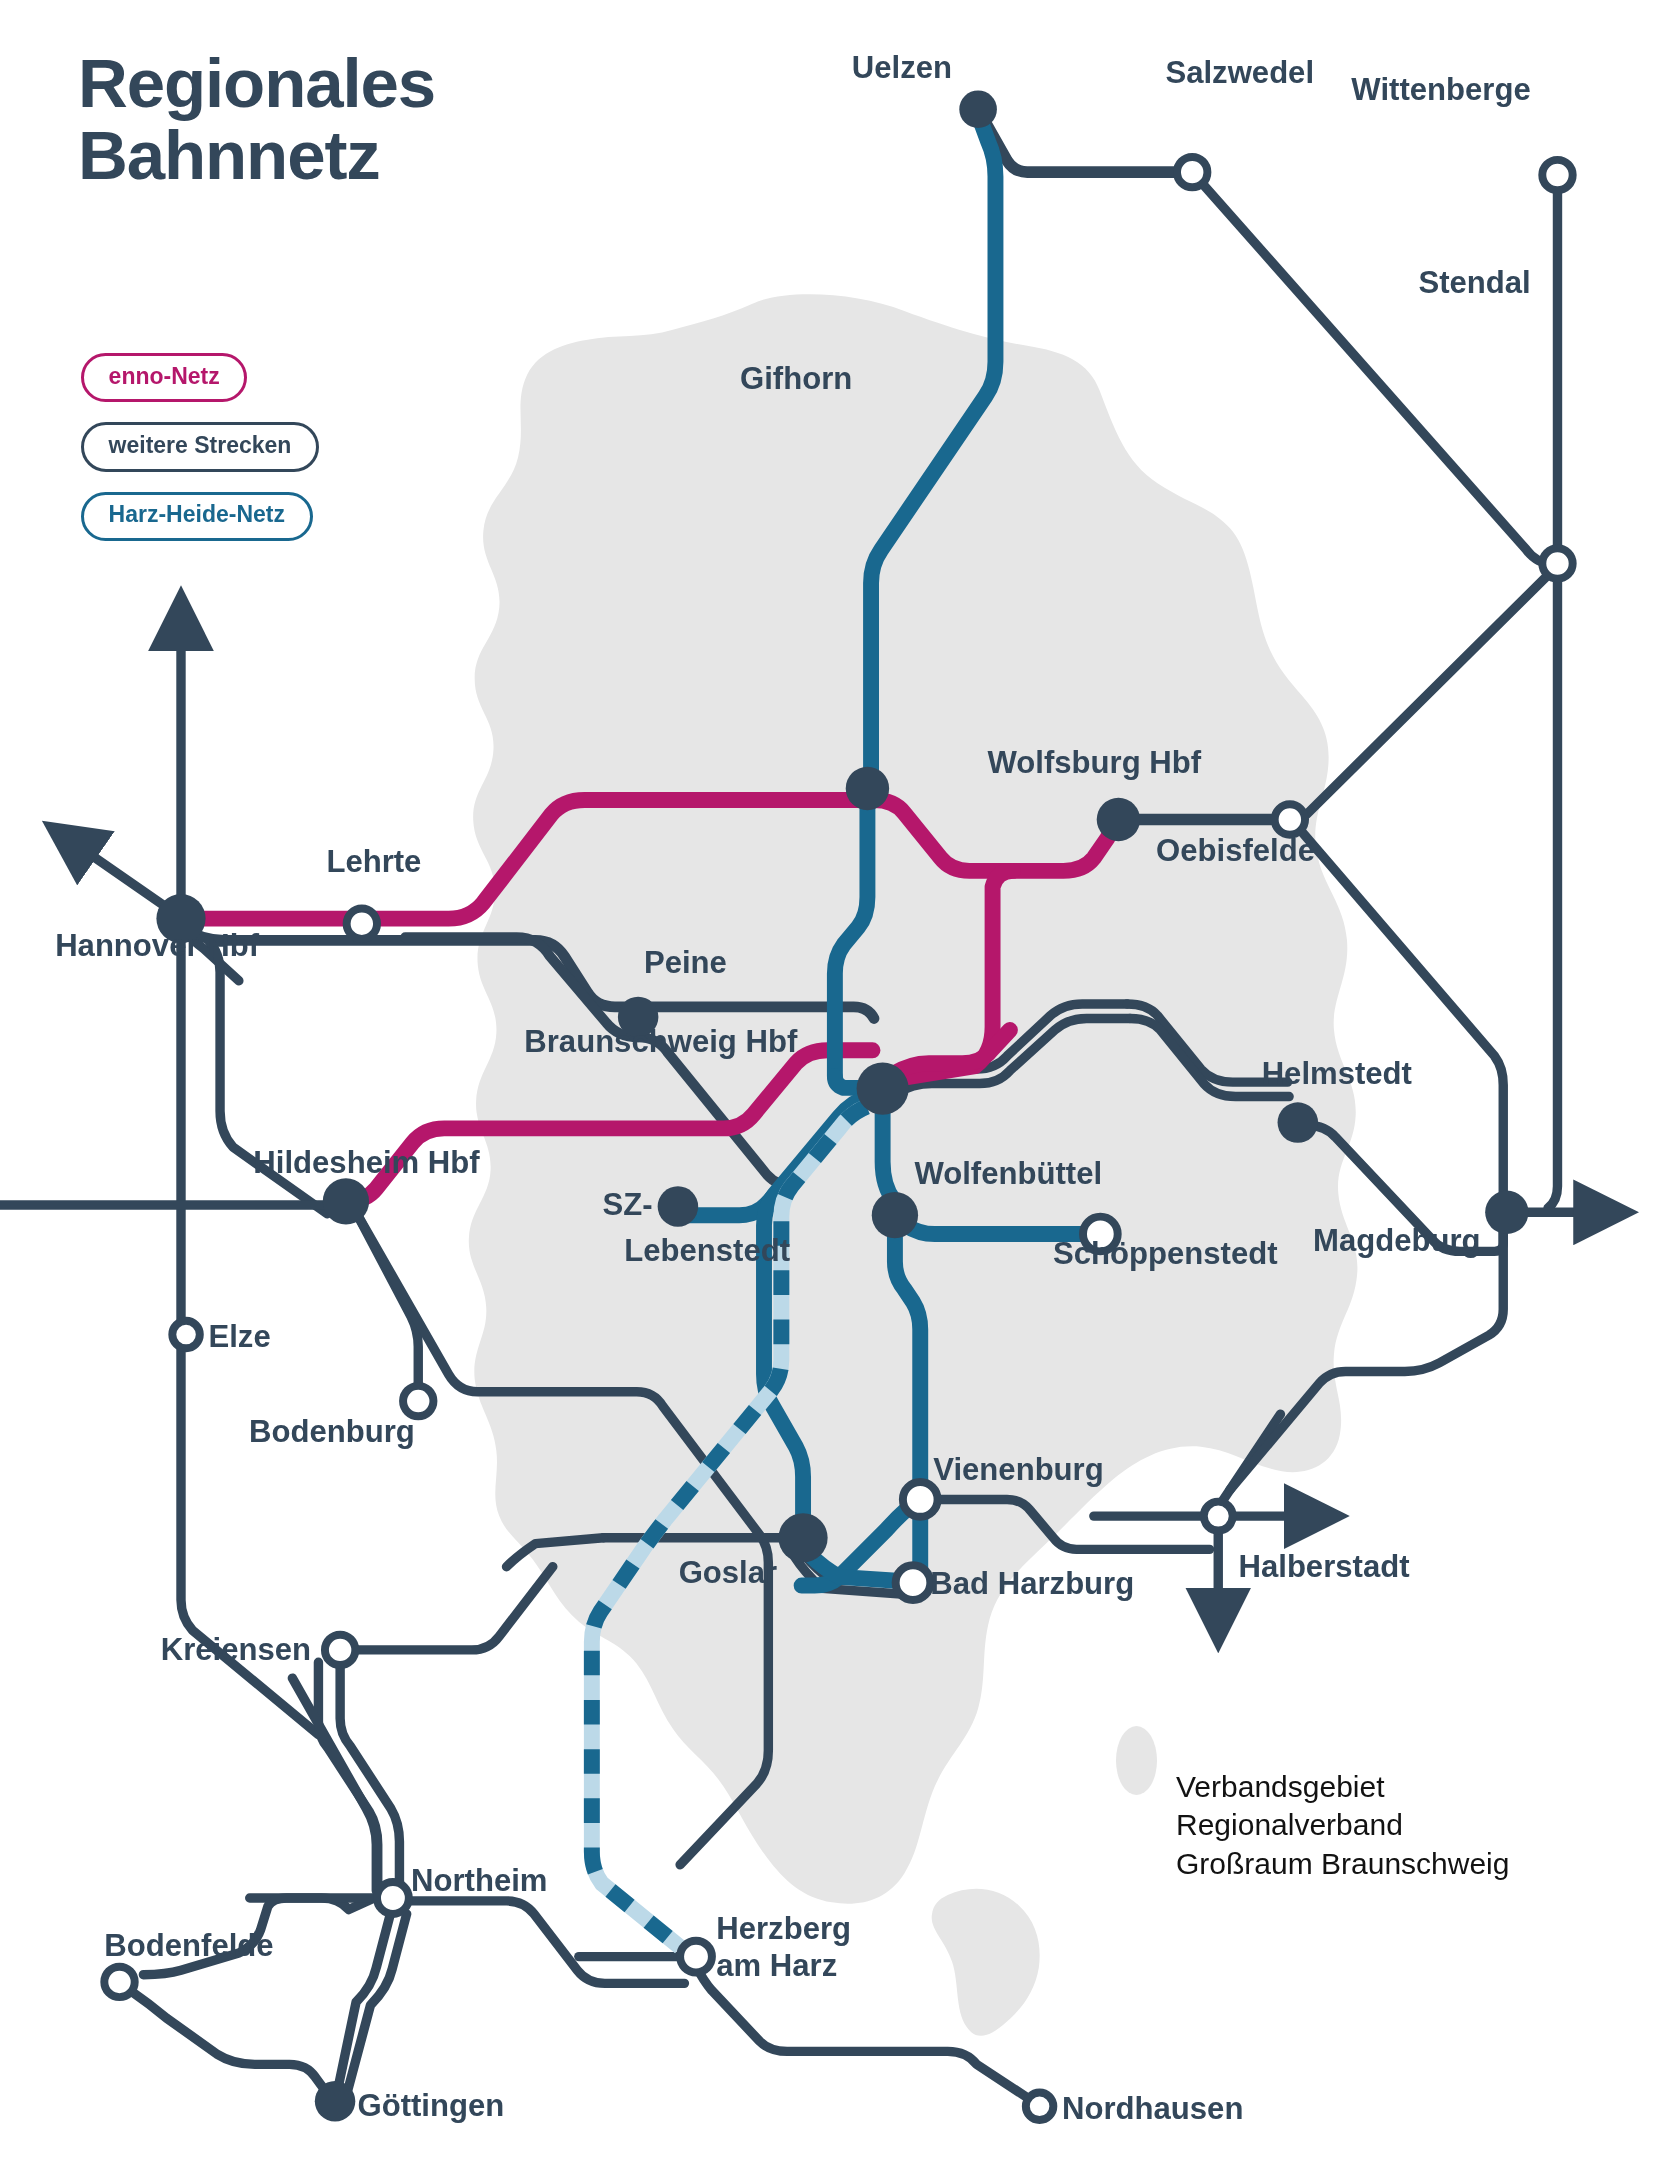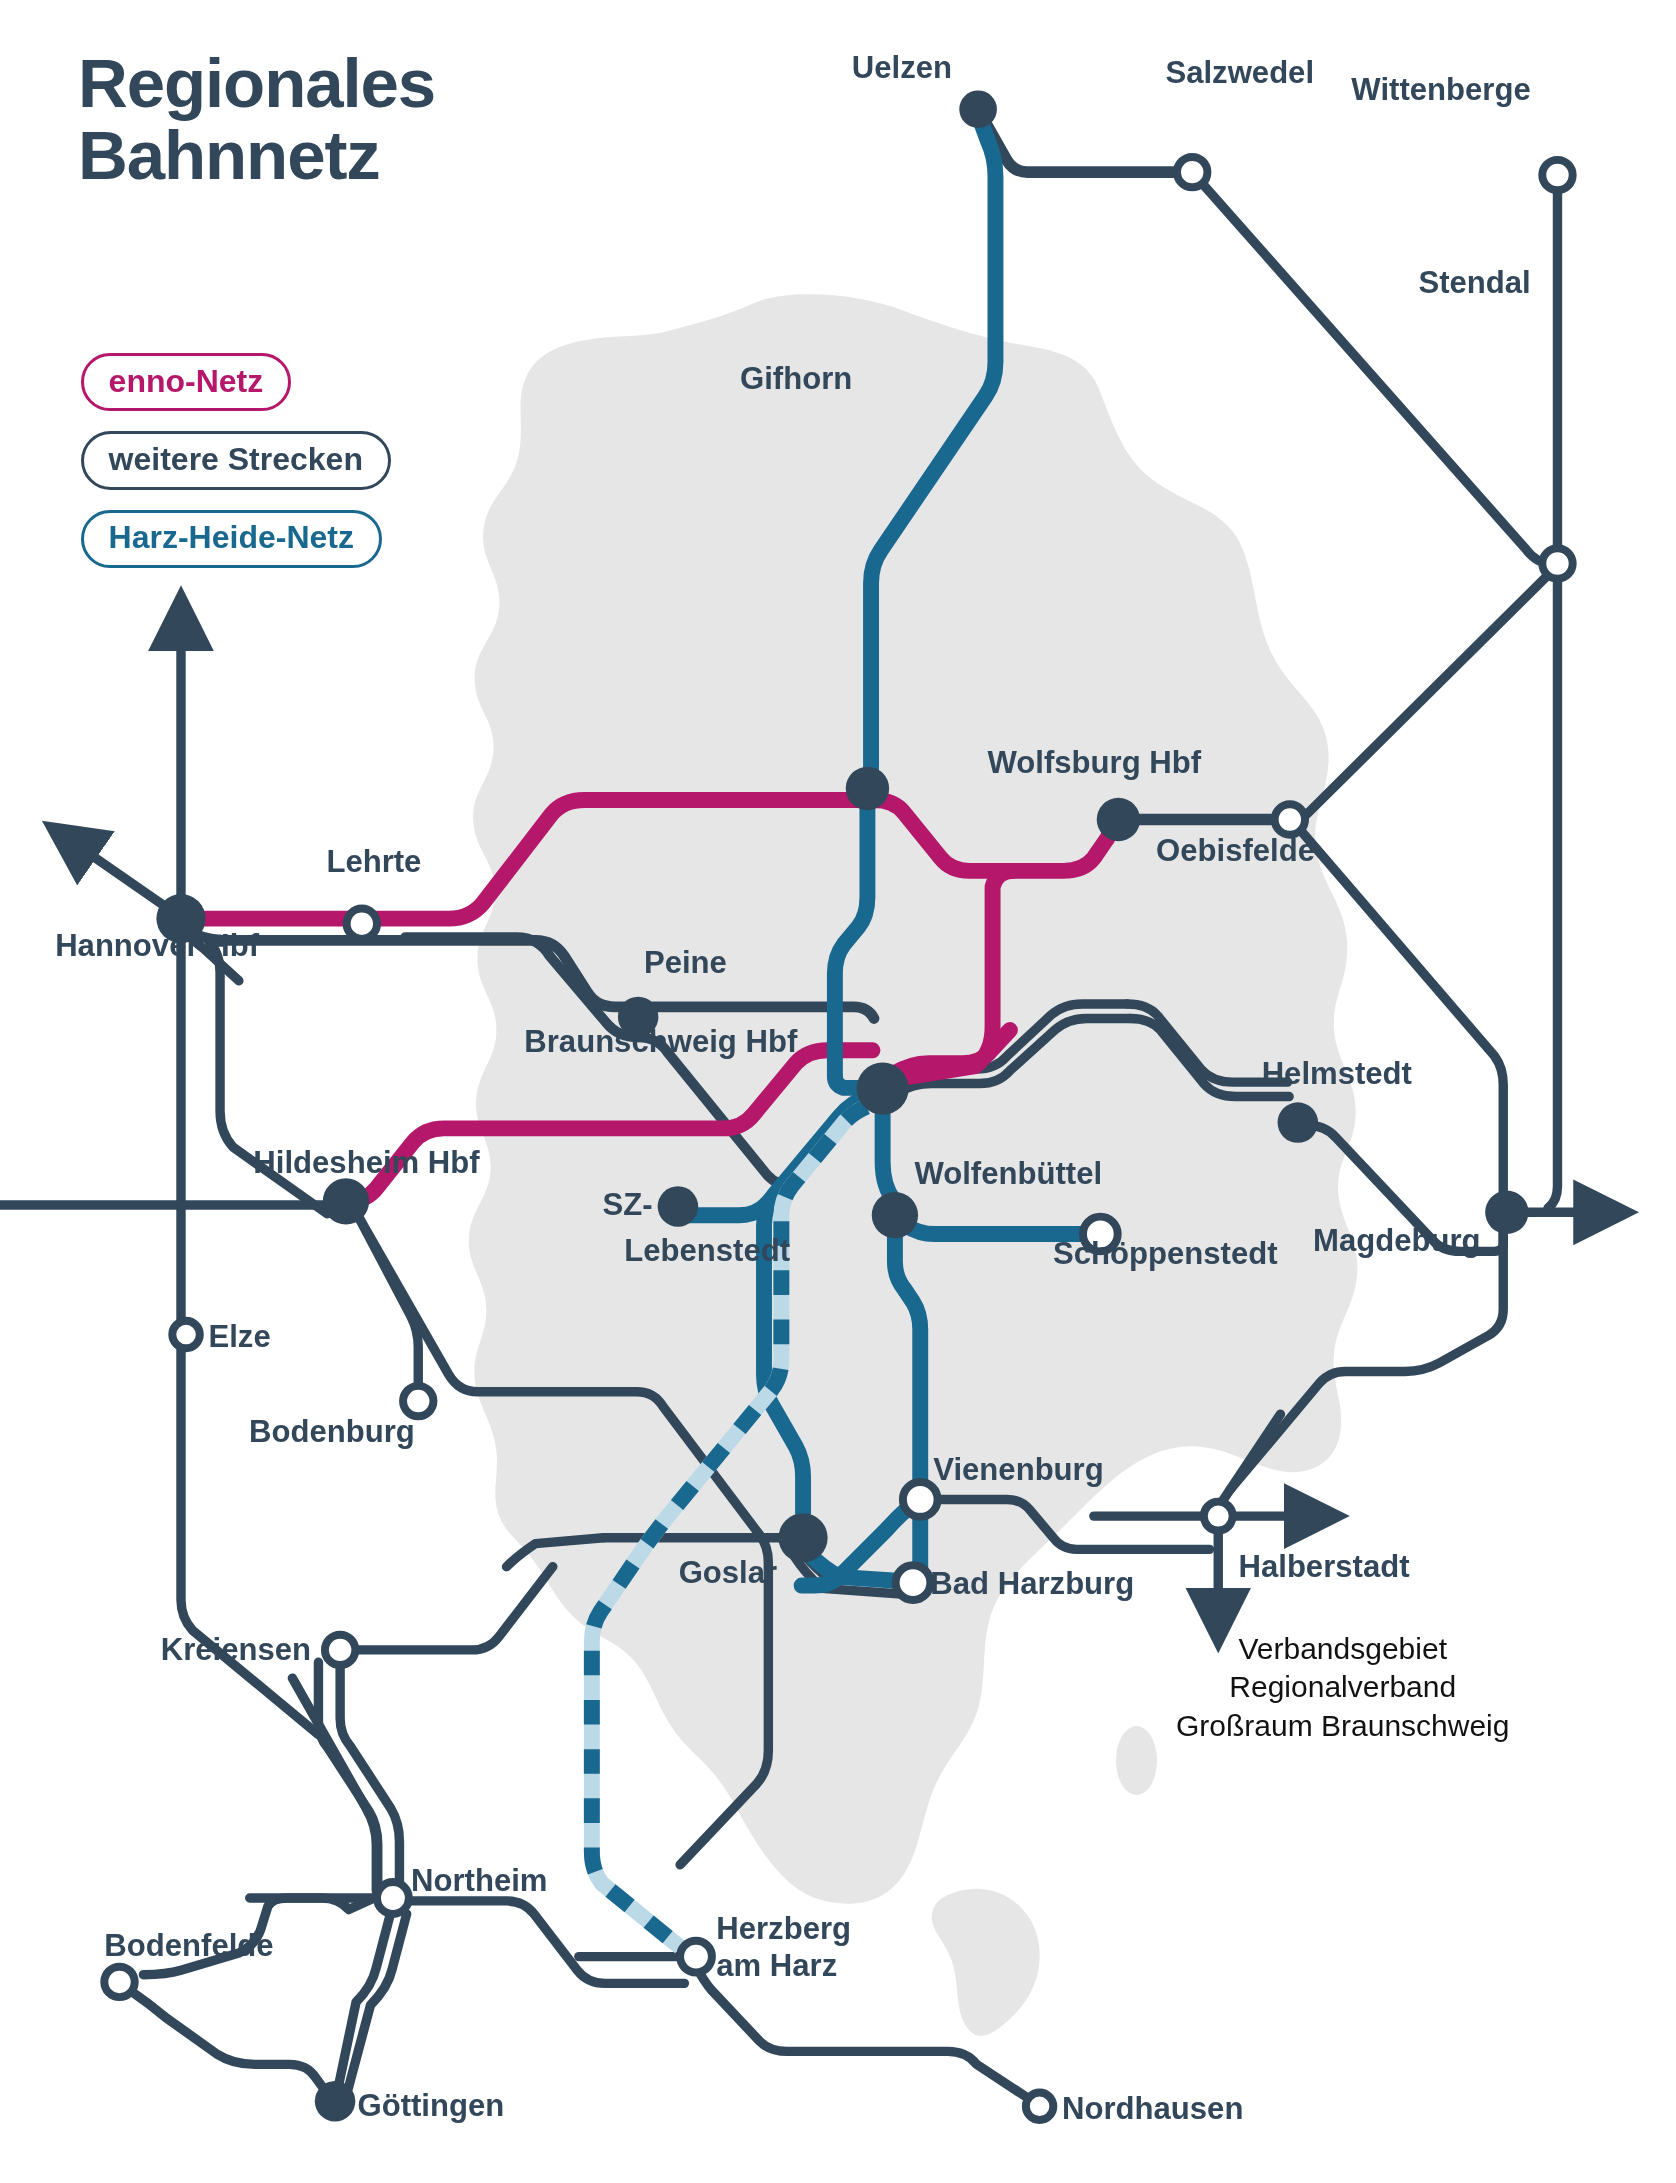--- a/index.html
+++ b/index.html
@@ -24,35 +24,34 @@
     white-space:pre-line;
   }
   .legend{
     position:absolute;left:81px;top:353px;
     display:flex;flex-direction:column;gap:20px;align-items:flex-start;
   }
   .legend-pill{
     border:3.6px solid #b5176b;
     border-radius:723px;
     padding:8.7px 24.6px 11.6px 24.6px;
-    font-size:32px;
+    font-size:23px;
     font-weight:600;
     color:#b5176b;
     background:#fff;
     white-space:nowrap;
     line-height:1.0;
   }
   .legend-pill.blue{border-color:#19688f;color:#19688f;}
   .legend-pill.dark{border-color:#33475a;color:#33475a;}
 
   .area-legend{
-    position:absolute;left:1176px;top:1630px;
+    position:absolute;left:1176px;top:1768px;
     font-size:30px;line-height:1.28;color:#121212;
     white-space:pre-line;
-    text-align:center;
   }
   .area-legend-swatch{
     position:absolute;left:1116px;top:1726px;
     width:41px;height:69px;border-radius:50%;
     background:#e6e6e6;
   }
 
   .stn{
     font-size:43px;
     font-weight:600;

